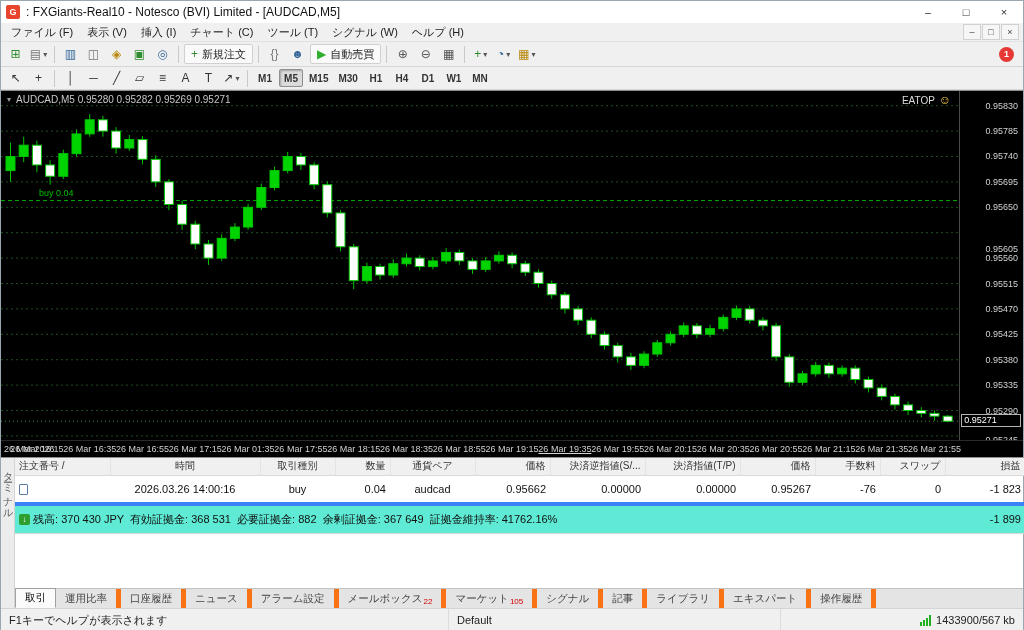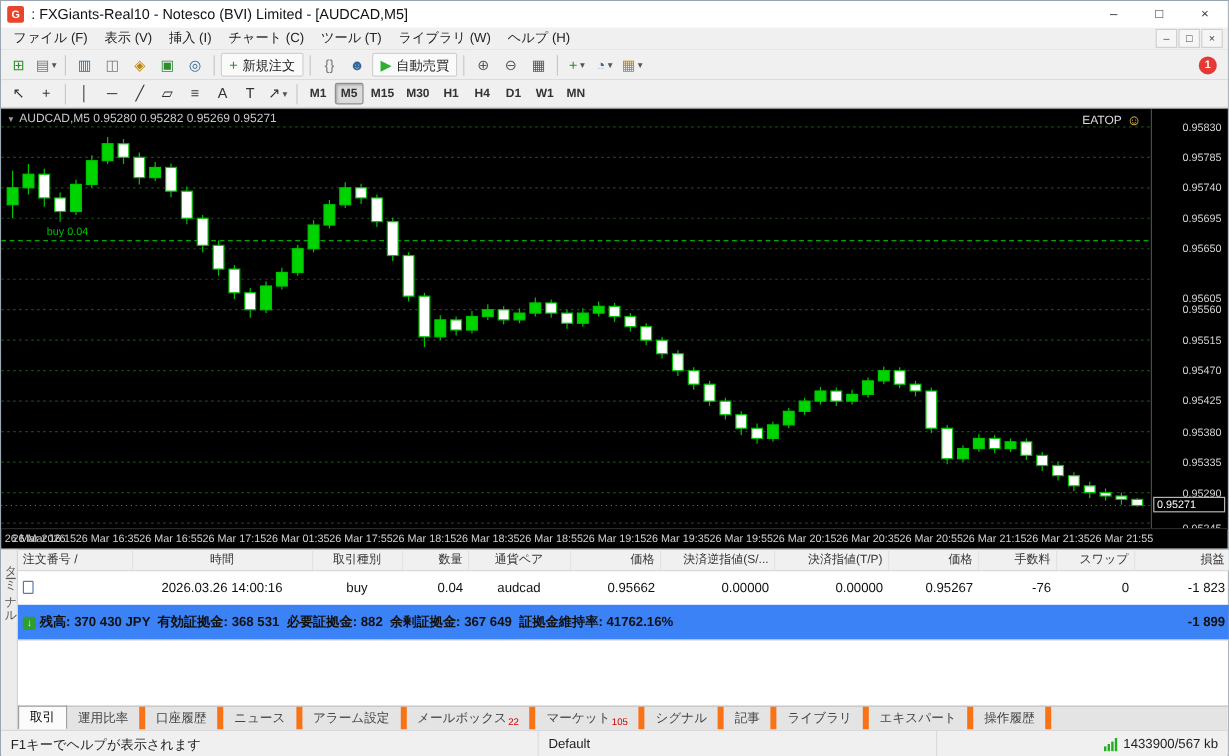--- a/index.html
+++ b/index.html
@@ -51,21 +51,21 @@
 
   
   .terminal { flex:0 0 151px; height:151px; display:flex; border-top:1px solid #8f8f8f; background:#fff; }
   .side-strip { width:14px; background:#ececec; border-right:1px solid #d4d4d4; display:flex; align-items:flex-start; justify-content:center; padding-top:6px; }
   .side-strip span { writing-mode:vertical-rl; font-size:10px; color:#555; letter-spacing:1px; }
   .terminal-main { flex:1; display:flex; flex-direction:column; min-width:0; }
   .t-table { border-collapse:collapse; table-layout:fixed; width:1010px; font-size:11px; }
   .t-table th { height:17px; background:#f0f0f0; border-bottom:1px solid #d8d8d8; border-right:1px solid #e3e3e3; font-weight:normal; font-size:10px; color:#333; padding:0 4px; overflow:hidden; white-space:nowrap; }
   .t-table td { height:29px; padding:0 4px; overflow:hidden; white-space:nowrap; color:#111; }
   .col-l { text-align:left; } .col-c { text-align:center; } .col-r { text-align:right; }
-  .balance-row td { background:#3b82f6; border-top:1px solid #3b82f6; border-bottom:1px solid #d8d8d8; font-weight:bold; }
+  .balance-row td { background:#5eead4; border-top:4px solid #3b82f6; border-bottom:1px solid #d8d8d8; font-weight:normal; }
   .balance-text { white-space:pre; }
   .neg { color:#c00000; }
   .doc-icon { display:inline-block; width:9px; height:11px; background:#fff; border:1px solid #5b7ca8; border-radius:1px; vertical-align:middle; }
   .bal-icon { display:inline-block; width:11px; height:11px; background:#2e9e2e; color:#fff; font-size:8px; line-height:11px; text-align:center; border-radius:2px; vertical-align:middle; }
   .t-fill { flex:1; background:#fff; }
 
   
   .tabs { height:20px; flex:0 0 20px; background:#e4e4e4; border-top:1px solid #c2c2c2; display:flex; align-items:flex-end; font-size:10.5px; color:#444; }
   .tab { height:19px; padding:0 9px; display:flex; align-items:center; border-right:5px solid #f97316; white-space:nowrap; }
   .tab.active { background:#fbfbfb; border:1px solid #a0a0a0; border-bottom:1px solid #fbfbfb; height:20px; color:#000; }
@@ -98,21 +98,21 @@
       </div>
   </div>
 
   <div class="menubar">
     <span id="menu-items" style="display:flex;">
         <span class="menu-item">ファイル (F)</span>
         <span class="menu-item">表示 (V)</span>
         <span class="menu-item">挿入 (I)</span>
         <span class="menu-item">チャート (C)</span>
         <span class="menu-item">ツール (T)</span>
-        <span class="menu-item">ライブラリ (W)</span>
+        <span class="menu-item">シグナル (W)</span>
         <span class="menu-item">ヘルプ (H)</span>
       </span>
     <span class="child-controls" id="child-controls">
         <span class="child-btn">–</span>
         <span class="child-btn">□</span>
         <span class="child-btn">×</span>
       </span>
   </div>
 
   <div class="toolbar t1" id="toolbar1">
@@ -429,21 +429,21 @@
       <div class="ta-label" style="left: 35.9px;">26 Mar 16:15</div>
       <div class="ta-label" style="left: 88.7px;">26 Mar 16:35</div>
       <div class="ta-label" style="left: 141.5px;">26 Mar 16:55</div>
       <div class="ta-label" style="left: 194.3px;">26 Mar 17:15</div>
       <div class="ta-label" style="left: 247.1px;">26 Mar 01:35</div>
       <div class="ta-label" style="left: 299.9px;">26 Mar 17:55</div>
       <div class="ta-label" style="left: 352.7px;">26 Mar 18:15</div>
       <div class="ta-label" style="left: 405.5px;">26 Mar 18:35</div>
       <div class="ta-label" style="left: 458.3px;">26 Mar 18:55</div>
       <div class="ta-label" style="left: 511.1px;">26 Mar 19:15</div>
-      <div class="ta-label" style="left: 563.9px;">26 Mar 19:35</div>
+      <div class="ta-label" style="left: 563.9px; text-decoration: underline;">26 Mar 19:35</div>
       <div class="ta-label" style="left: 616.7px;">26 Mar 19:55</div>
       <div class="ta-label" style="left: 669.5px;">26 Mar 20:15</div>
       <div class="ta-label" style="left: 722.3px;">26 Mar 20:35</div>
       <div class="ta-label" style="left: 775.1px;">26 Mar 20:55</div>
       <div class="ta-label" style="left: 827.9px;">26 Mar 21:15</div>
       <div class="ta-label" style="left: 880.7px;">26 Mar 21:35</div>
       <div class="ta-label" style="left: 933.5px;">26 Mar 21:55</div>
     </div>
 
   <div class="terminal">

